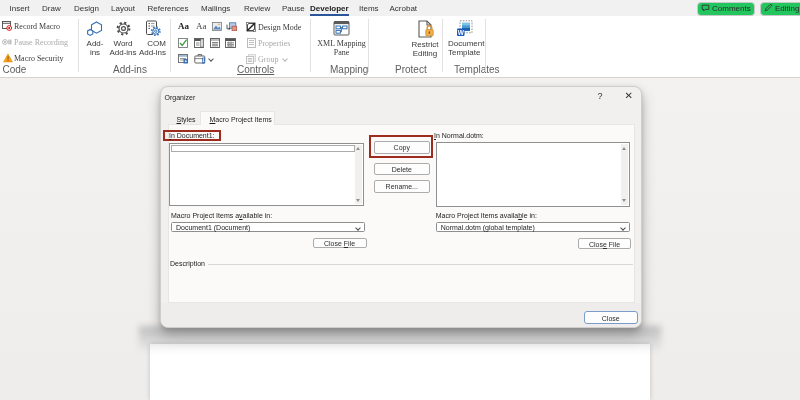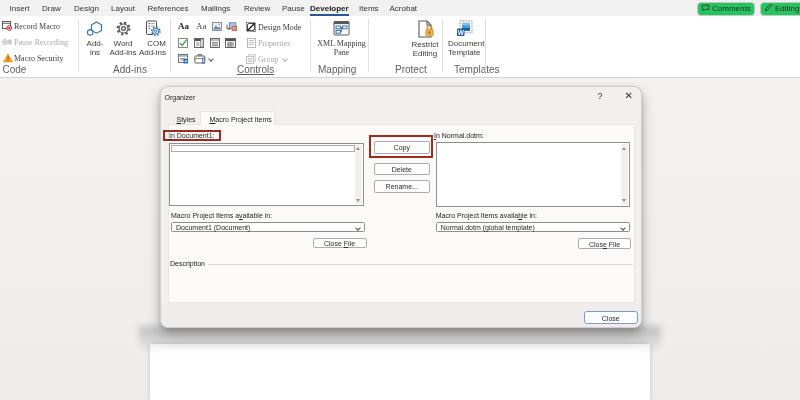--- a/index.html
+++ b/index.html
@@ -221,21 +221,21 @@
       <svg width="17" height="17" viewBox="0 0 17 17">
         <rect x="1" y="1.5" width="15" height="13.5" rx="1" fill="#fff" stroke="#5a5a5a" stroke-width="1"></rect>
         <rect x="1" y="1.5" width="15" height="2.6" fill="#5a5a5a"></rect>
         <rect x="3" y="6" width="4.4" height="2.8" fill="none" stroke="#2f6fb5" stroke-width="1"></rect>
         <rect x="9.6" y="6" width="4.4" height="2.8" fill="none" stroke="#2f6fb5" stroke-width="1"></rect>
         <rect x="3" y="10.4" width="4.4" height="2.8" fill="none" stroke="#2f6fb5" stroke-width="1"></rect>
         <line x1="7.4" y1="7.4" x2="9.6" y2="7.4" stroke="#5a5a5a" stroke-width="0.8"></line>
         <line x1="8.5" y1="7.4" x2="8.5" y2="11.8" stroke="#5a5a5a" stroke-width="0.8"></line>
         <line x1="7.4" y1="11.8" x2="8.5" y2="11.8" stroke="#5a5a5a" stroke-width="0.8"></line>
       </svg>XML Mapping<br>Pane</div>
-    <div class="glabel" style="left:318px;">Mapping</div>
+    <div class="glabel" style="left:330px;">Mapping</div>
     <div class="sep" style="left:368px;"></div>
 
     <div class="bigbtn" style="left:410px;width:30px;">
       <svg width="19" height="18" viewBox="0 0 19 18">
         <path d="M3 1 h8 l4 4 v12 h-12 z" fill="#fff" stroke="#5a5a5a" stroke-width="1.1"></path>
         <path d="M11 1 v4 h4" fill="none" stroke="#5a5a5a" stroke-width="1.1"></path>
         <path d="M11.2 9.6 v-1.6 a2.3 2.3 0 0 1 4.6 0 V9.6" fill="none" stroke="#d89335" stroke-width="1.4"></path>
         <rect x="9.8" y="9.6" width="7.4" height="6.2" rx="0.8" fill="#f2b04c" stroke="#cf8b28" stroke-width="0.8"></rect>
         <rect x="12.7" y="11.4" width="1.4" height="2.4" fill="#8a5d12"></rect>
       </svg>Restrict<br>Editing</div>

